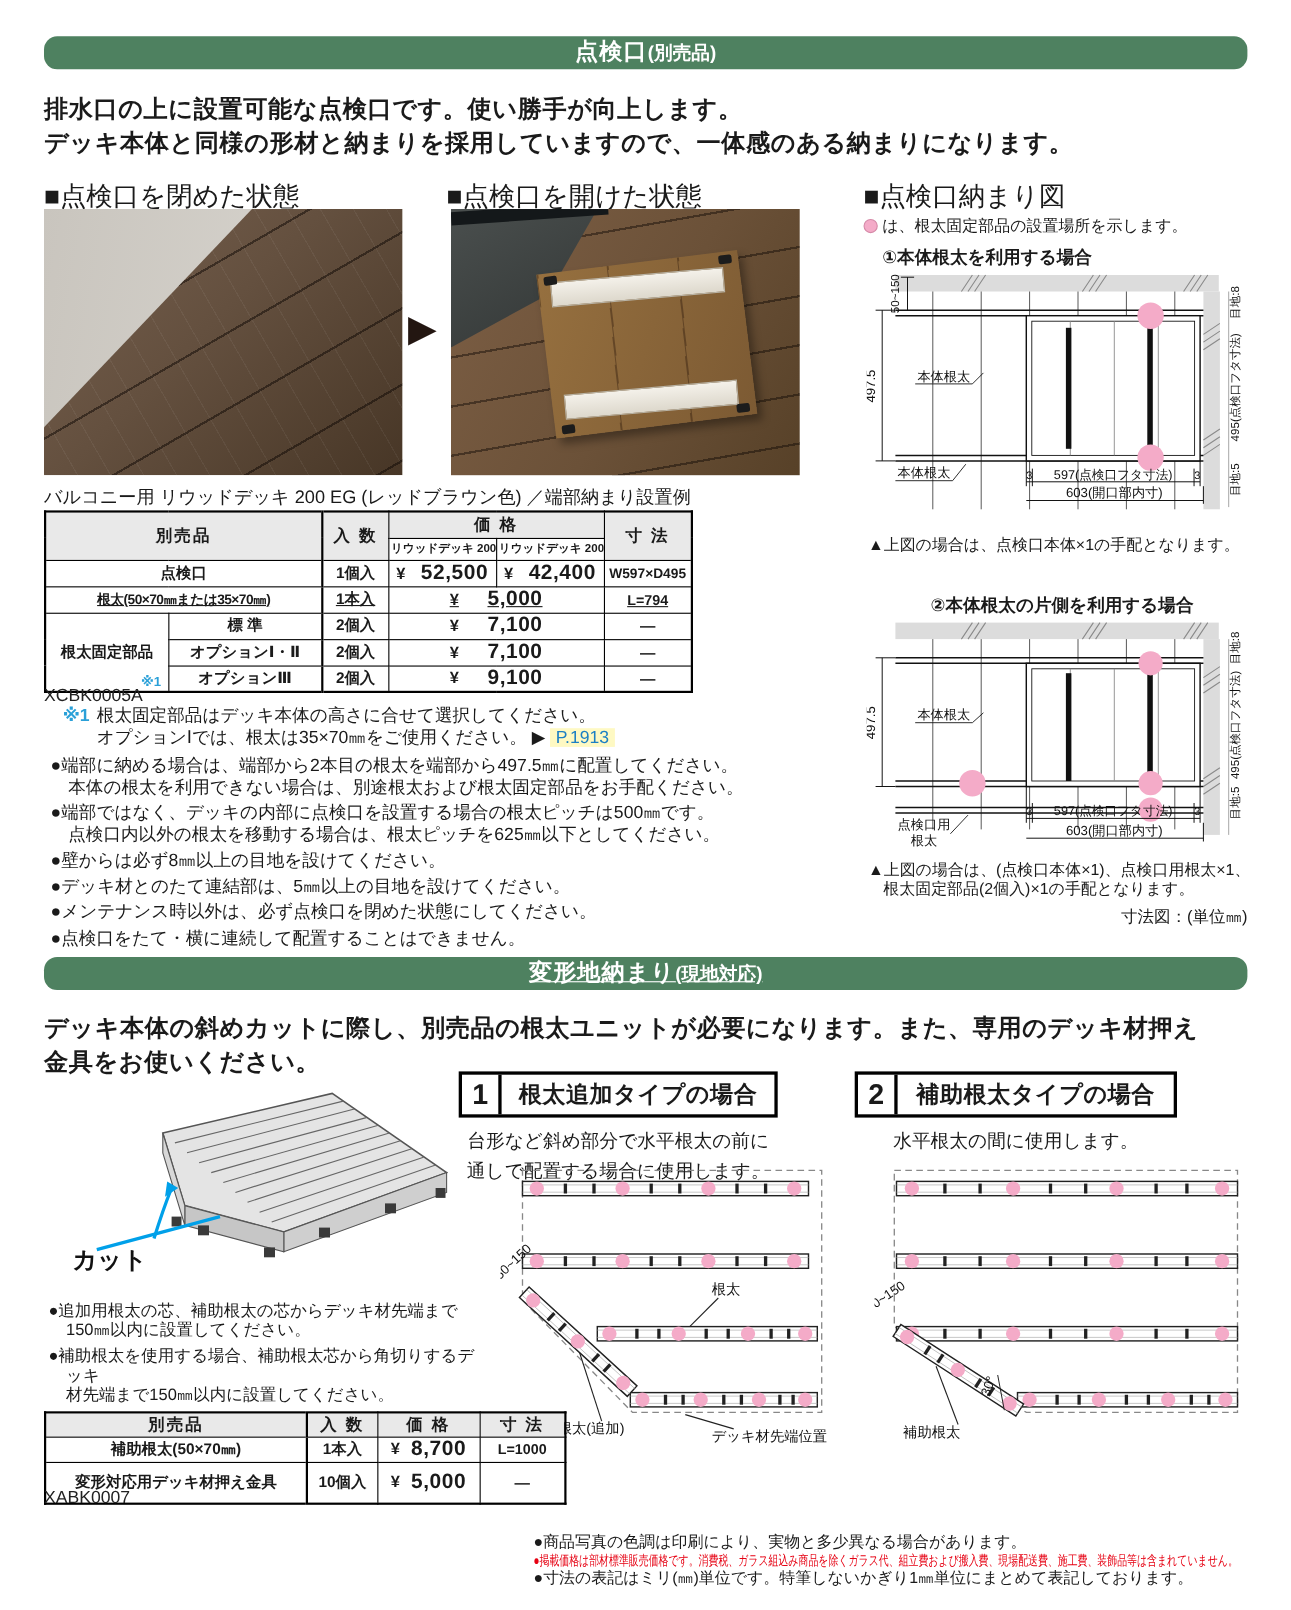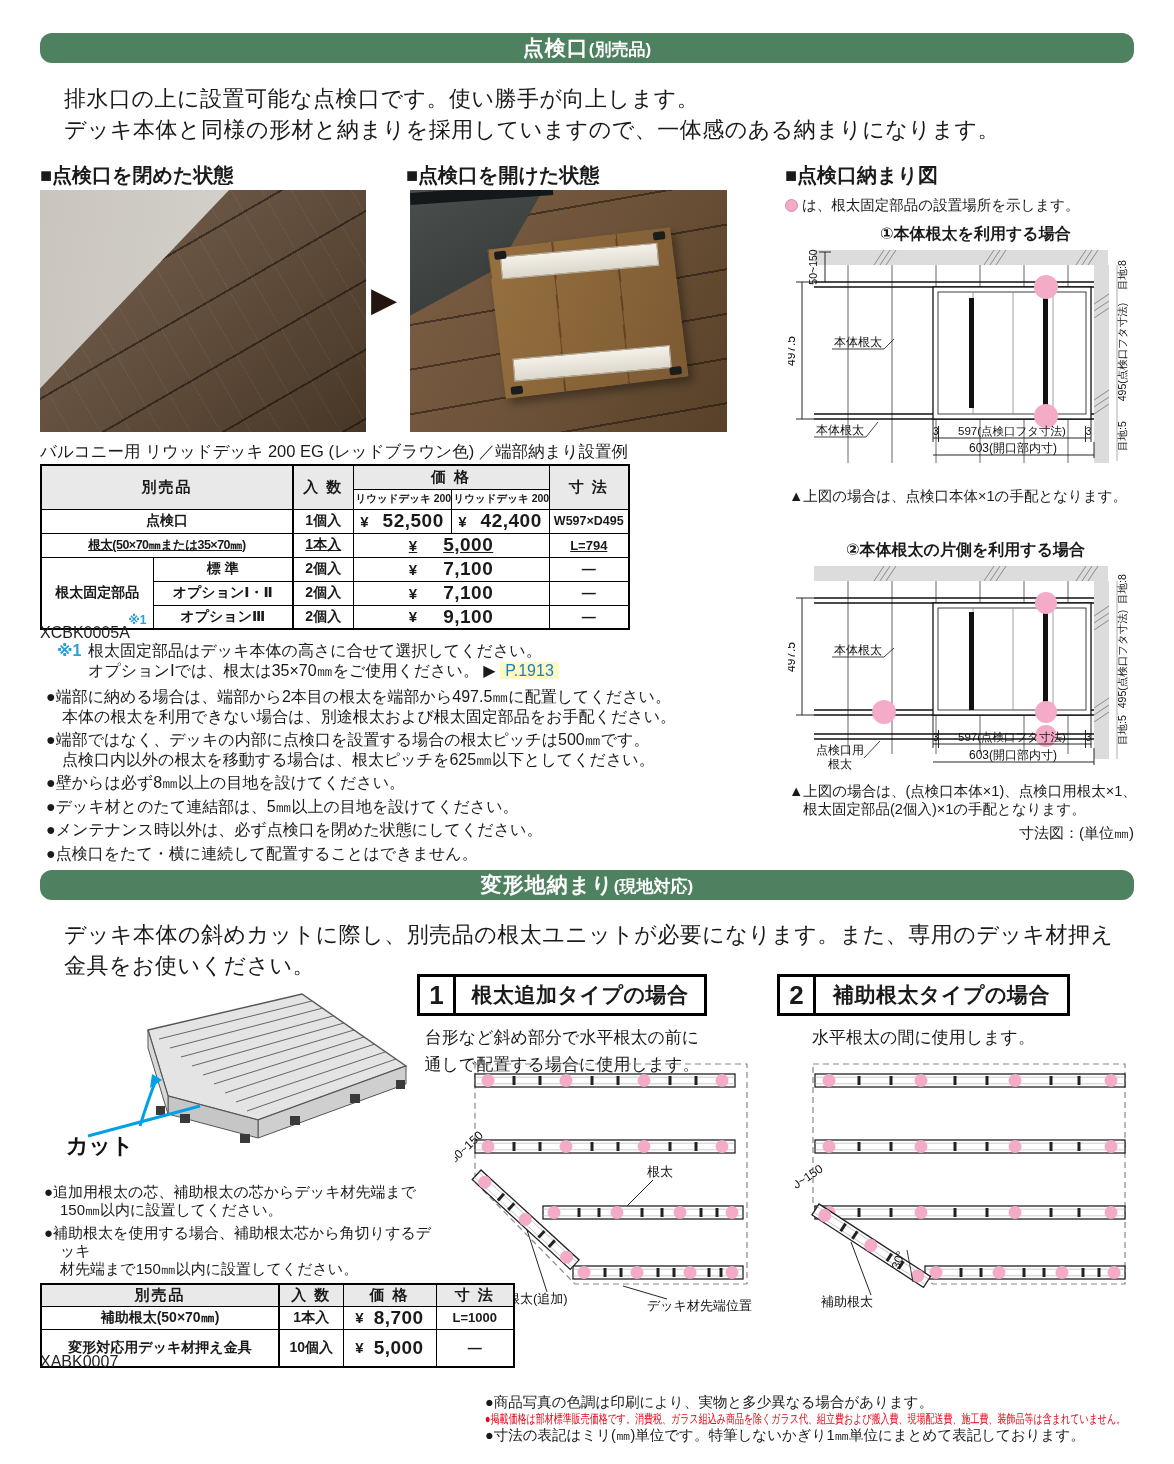--- a/index.html
+++ b/index.html
@@ -12,22 +12,22 @@
   .abs { position:absolute; }
 
   
   .greenbar {
     left:40px; width:1094px; height:30px; background:#4e8160;
     border-radius:12px; color:#fff; text-align:center; line-height:30px;
   }
   .greenbar .t-main { font-size:21px; font-weight:bold; letter-spacing:1px; }
   .greenbar .t-sub  { font-size:17px; font-weight:bold; }
 
-  .intro { font-size:22px; font-weight:normal; letter-spacing:.5px; white-space:nowrap;margin-left:24px; }
-  .colhead { font-size:20px; font-weight:bold; white-space:nowrap; }
+  .intro { font-size:22px; font-weight:bold; letter-spacing:.5px; white-space:nowrap; }
+  .colhead { font-size:24px; font-weight:normal; white-space:nowrap; }
 
   
   .photo { overflow:hidden; }
   .photo-closed { left:40px; top:190px; width:326px; height:242px; background:#d4d1cb; }
   .pc-wall2 { position:absolute; inset:0; background:linear-gradient(100deg,#c9c5be,#dbd8d2); clip-path:polygon(0 0,58% 0,0 82%); }
   .pc-deck {
     position:absolute; inset:0;
     background:
       repeating-linear-gradient(150deg, rgba(15,8,4,.5) 0 2px, rgba(0,0,0,0) 2px 60px),
       repeating-linear-gradient(60deg, rgba(255,255,255,.05) 0 1px, rgba(0,0,0,0) 1px 26px),
@@ -238,21 +238,21 @@
     <div class="bullet">●デッキ材とのたて連結部は、5㎜以上の目地を設けてください。</div>
     <div class="bullet">●メンテナンス時以外は、必ず点検口を閉めた状態にしてください。</div>
     <div class="bullet">●点検口をたて・横に連続して配置することはできません。</div>
   </div>
 
   <div class="abs legend" style="left:785px; top:196px;">
     <span class="pinkdot"></span>
     <span>は、根太固定部品の設置場所を示します。</span>
   </div>
 
-  <div class="abs figtitle" style="left:880px; top:224px;">①本体根太を利用する場合</div>
+  <div class="abs figtitle" style="left:802px; top:224px;">①本体根太を利用する場合</div>
 
   <svg class="abs" style="left:788px; top:246px;" width="346" height="238" viewBox="0 0 346 238">
     <rect x="26" y="4" width="294" height="15" fill="#dcdcdc"></rect>
     <path d="M86,19 l10,-15 M92,19 l10,-15 M98,19 l10,-15 M196,19 l10,-15 M202,19 l10,-15 M208,19 l10,-15 M288,19 l10,-15 M294,19 l10,-15 M300,19 l10,-15" stroke="#8a8a8a" stroke-width="1" fill="none"></path>
     <rect x="306" y="19" width="15" height="198" fill="#dcdcdc"></rect>
     <path d="M306,58 l15,-10 M306,65 l15,-10 M306,72 l15,-10 M306,154 l15,-10 M306,161 l15,-10 M306,168 l15,-10" stroke="#8a8a8a" stroke-width="1" fill="none"></path>
     <g stroke="#555" stroke-width="0.9">
       <line x1="60" y1="19" x2="60" y2="217"></line>
         <line x1="104" y1="19" x2="104" y2="217"></line>
         <line x1="148" y1="19" x2="148" y2="217"></line>
@@ -375,21 +375,21 @@
     <text x="338" y="97" font-size="10.5" text-anchor="middle" transform="rotate(-90 338 97)">495(点検口フタ寸法)</text>
     <text x="338" y="168" font-size="10.5" text-anchor="middle" transform="rotate(-90 338 168)">目地:5</text>
   </svg>
 
   <div class="abs fignote" style="left:789px; top:782px;">
     <span>▲上図の場合は、(点検口本体×1)、点検口用根太×1、</span><br>
     <span style="padding-left:14px;">根太固定部品(2個入)×1の手配となります。</span>
   </div>
   <div class="abs unitnote" style="left:788px; top:824px;">寸法図：(単位㎜)</div>
 
-  <div class="abs greenbar" style="top:870px;">
+  <div class="abs greenbar" style="top:870px;text-decoration:underline;">
     <span class="t-main">変形地納まり</span><span class="t-sub">(現地対応)</span>
   </div>
 
   <div class="abs intro" style="left:40px; top:920px;">デッキ本体の斜めカットに際し、別売品の根太ユニットが必要になります。また、専用のデッキ材押え</div>
   <div class="abs intro" style="left:40px; top:951px;">金具をお使いください。</div>
 
   <svg class="abs" style="left:40px; top:988px;" width="370" height="195" viewBox="0 0 370 195">
     <defs>
         <clipPath id="deckTop">
           <polygon points="108,42 262,6 366,78 218,132 128,108"></polygon>

